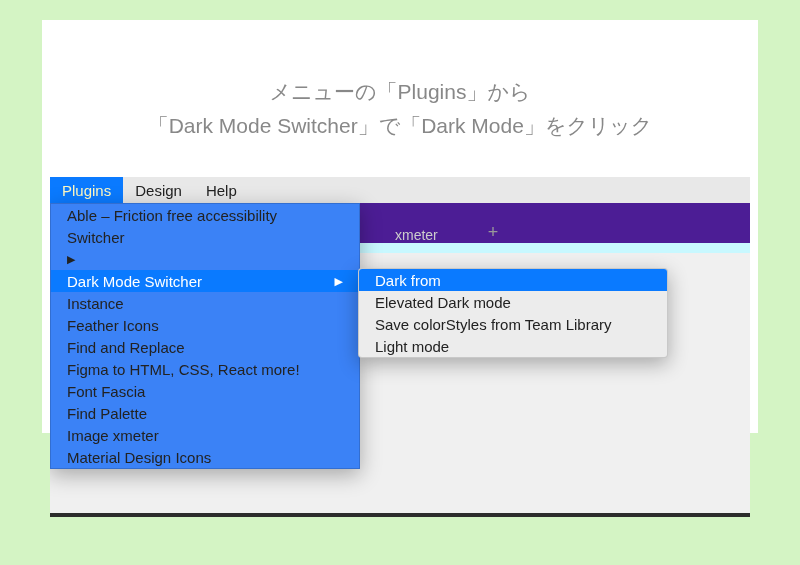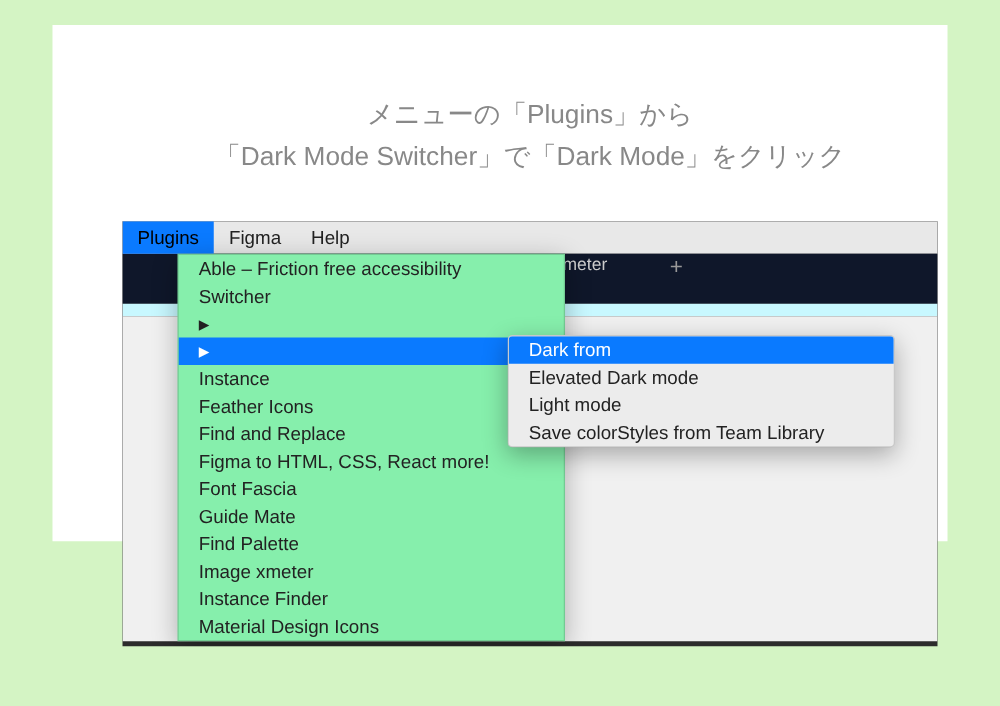--- a/index.html
+++ b/index.html
@@ -11,21 +11,20 @@
   position: relative;
   overflow: hidden;
 }
 .inner {
   position: absolute;
   left: 42px;
   top: 20px;
   width: 716px;
   height: 413px;
   background: #fff;
-  padding-left: 48px;
 }
 .caption {
   text-align: center;
   color: #888;
   font-size: 21px;
   line-height: 1.6;
   padding-top: 55px;
   padding-bottom: 35px;
 }
 .window {
@@ -44,27 +43,27 @@
   color: #222;
 }
 .menubar-item {
   padding: 3px 12px;
   height: 26px;
   display: flex;
   align-items: center;
 }
 .menubar-item.active {
   background: #0a7aff;
-  color: #000000;
+  color: #fef9c3;
 }
 .dark-header {
-  background: #0f172a;
+  background: #4c1d95;
   height: 40px;
   display: flex;
-  align-items: flex-start;
+  align-items: flex-end;
   color: #ccc;
   font-size: 14px;
   padding-left: 345px;
 }
 .plus {
   margin-left: 50px;
   color: #999;
   font-size: 18px;
 }
 .highlight-row {
@@ -75,26 +74,25 @@
 .content-bg {
   background: #f0f0f0;
   height: 260px;
   width: 100%;
 }
 .dropdown {
   position: absolute;
   left: 0;
   top: 26px;
   width: 310px;
-  background: #86efac;
+  background: #3b82f6;
   border: 1px solid rgba(0,0,0,0.15);
   box-shadow: 0 6px 20px rgba(0,0,0,0.3);
   font-size: 15px;
   color: #222;
-  margin-left: 44px;
 }
 .dropdown-item {
   padding: 2px 16px;
   display: flex;
   align-items: center;
   justify-content: space-between;
   height: 22px;
 }
 .dropdown-item.highlighted {
   background: #0a7aff;
@@ -132,21 +130,21 @@
 
 <div class="inner">
   <div class="caption">
     <div>メニューの「Plugins」から</div>
     <div>「Dark Mode Switcher」で「Dark Mode」をクリック</div>
   </div>
 
   <div class="window">
     <div class="menubar">
       <div class="menubar-item active">Plugins</div>
-      <div class="menubar-item">Figma</div>
+      <div class="menubar-item">Design</div>
       <div class="menubar-item">Help</div>
     </div>
 
     <div class="dark-header">
       <span>xmeter</span>
       <span class="plus">+</span>
     </div>
     <div class="highlight-row"></div>
     <div class="content-bg"></div>
 
@@ -154,61 +152,56 @@
         <div class="dropdown-item">
           <span>Able – Friction free accessibility</span>
         </div>
         <div class="dropdown-item">
           <span>Switcher</span>
         </div>
         <div class="dropdown-item">
           <span class="submenu-arrow">▶</span>
         </div>
         <div class="dropdown-item highlighted">
+          <span>Dark Mode Switcher</span>
           <span class="submenu-arrow">▶</span>
         </div>
         <div class="dropdown-item">
           <span>Instance</span>
         </div>
         <div class="dropdown-item">
           <span>Feather Icons</span>
         </div>
         <div class="dropdown-item">
           <span>Find and Replace</span>
         </div>
         <div class="dropdown-item">
           <span>Figma to HTML, CSS, React  more!</span>
         </div>
         <div class="dropdown-item">
           <span>Font Fascia</span>
         </div>
         <div class="dropdown-item">
-          <span>Guide Mate</span>
-        </div>
-        <div class="dropdown-item">
           <span>Find Palette</span>
         </div>
         <div class="dropdown-item">
           <span>Image xmeter</span>
-        </div>
-        <div class="dropdown-item">
-          <span>Instance Finder</span>
         </div>
         <div class="dropdown-item">
           <span>Material Design Icons</span>
         </div>
       </div>
     <div class="submenu" id="submenu">
         <div class="submenu-item highlighted">
           <span>Dark from</span>
         </div>
         <div class="submenu-item">
           <span>Elevated Dark mode</span>
         </div>
         <div class="submenu-item">
+          <span>Save colorStyles from Team Library</span>
+        </div>
+        <div class="submenu-item">
           <span>Light mode</span>
-        </div>
-        <div class="submenu-item">
-          <span>Save colorStyles from Team Library</span>
         </div>
       </div>
   </div>
 </div>
 
 </body></html>

